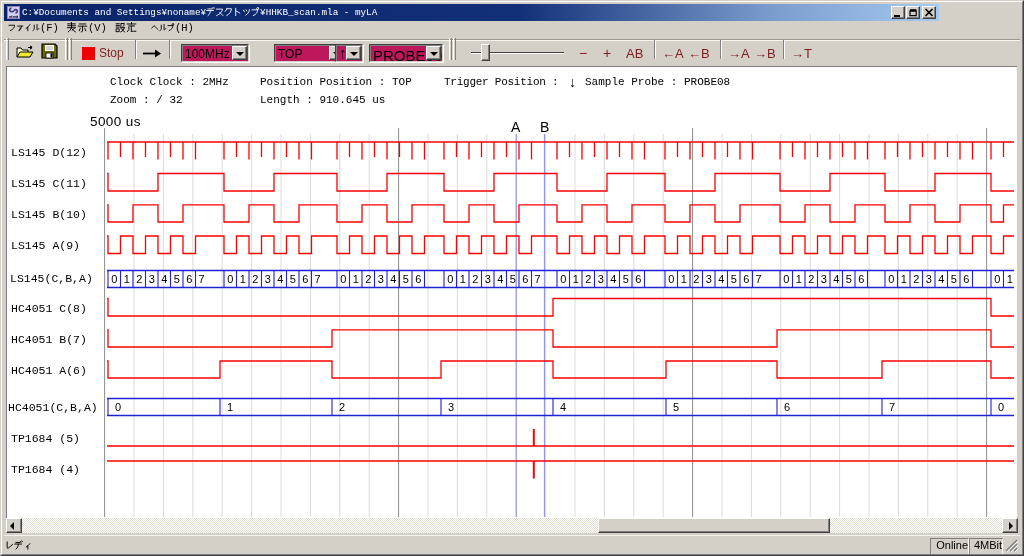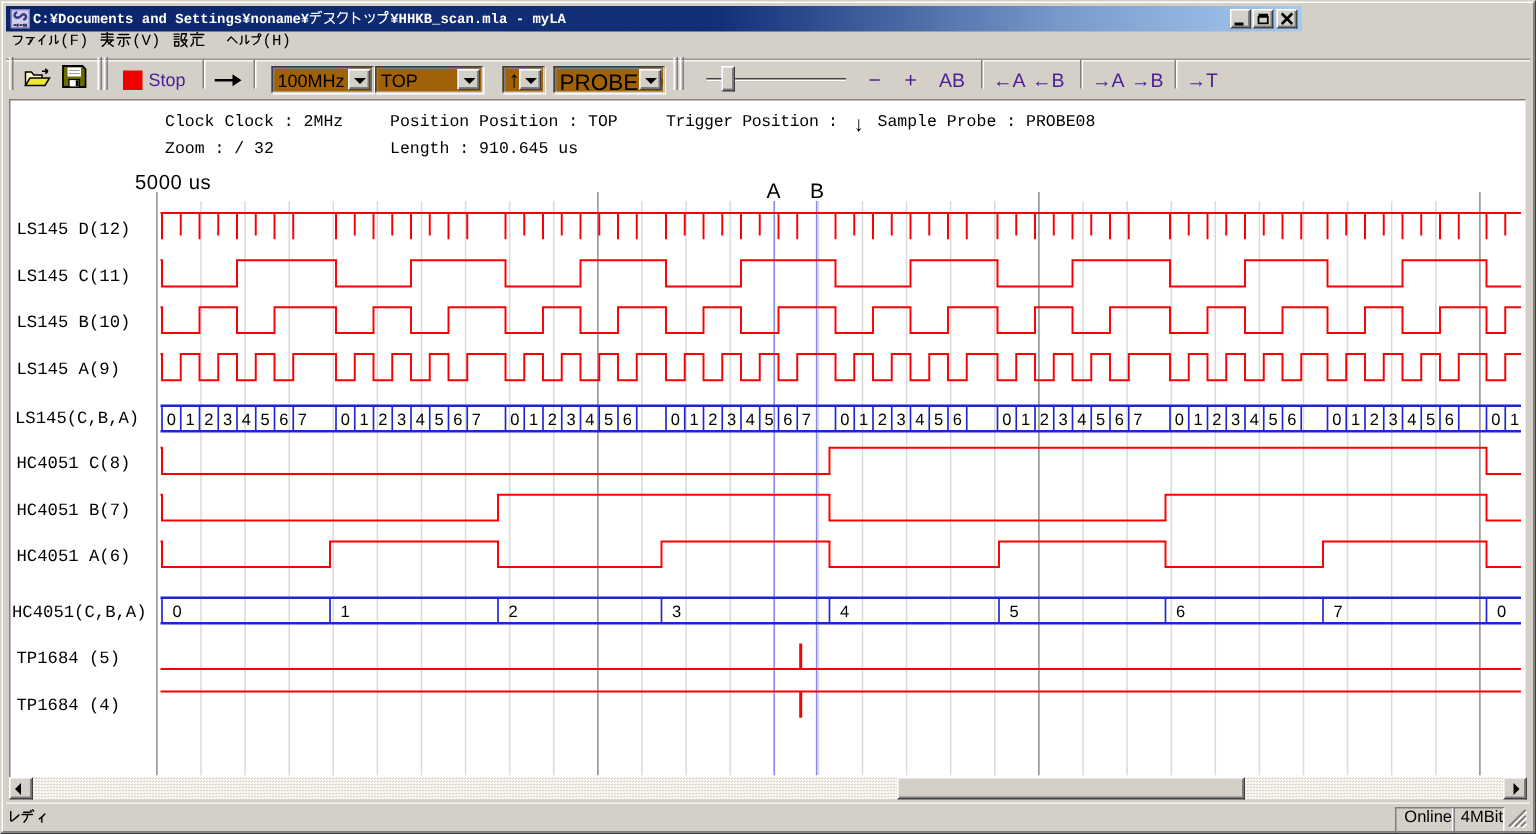--- a/index.html
+++ b/index.html
@@ -1,31 +1,31 @@
 <!DOCTYPE html>
 <html><head><meta charset="utf-8"><style>
 *{margin:0;padding:0;box-sizing:border-box}
 body{width:1024px;height:556px;overflow:hidden;font-family:"Liberation Sans",sans-serif;background:#d4d0c8}
 #w{position:absolute;left:0;top:0;width:1024px;height:556px;background:#d4d0c8}
 .e1{position:absolute;inset:0;border-top:1px solid #d4d0c8;border-left:1px solid #d4d0c8;border-right:1px solid #404040;border-bottom:1px solid #404040;pointer-events:none;z-index:50}
 .e2{position:absolute;inset:1px;border-top:1px solid #fff;border-left:1px solid #fff;border-right:1px solid #808080;border-bottom:1px solid #808080;pointer-events:none;z-index:50}
 .abs{position:absolute}
-#title{left:4px;top:4px;width:864px;height:17px;background:linear-gradient(90deg,#0a246a 0%,#123078 55%,#7a9ccd 82%,#a6caf0 100%);color:#fff;font-family:"Liberation Mono",monospace;font-size:9.3px;font-weight:bold}
+#title{left:4px;top:4px;width:935px;height:17px;background:linear-gradient(90deg,#0a246a 0%,#123078 55%,#7a9ccd 82%,#a6caf0 100%);color:#fff;font-family:"Liberation Mono",monospace;font-size:9.3px;font-weight:normal}
 #ttext{position:absolute;left:18px;top:3px;white-space:pre}
 .cbtn{position:absolute;top:2px;width:14px;height:13px;background:#d4d0c8;border:1px solid;border-color:#fff #404040 #404040 #fff;box-shadow:inset -1px -1px #808080,inset 1px 1px #d4d0c8}
 #menu{left:4px;top:21px;width:1016px;height:14px;font-size:10px;color:#000}
 .mi{position:absolute;top:1px;height:12px;white-space:nowrap}
 #tbar{left:4px;top:35px;width:1016px;height:29px}
 .grip{position:absolute;top:3px;height:22px;width:3px;border-left:1px solid #fff;border-right:1px solid #808080}
 .tsep{position:absolute;top:5px;height:19px;width:2px;border-left:1px solid #808080;border-right:1px solid #fff}
-.combo{position:absolute;top:44px;height:18px;background:#a16207;border:1px solid;border-color:#404040 #d4d0c8 #d4d0c8 #404040;box-shadow:inset 1px 1px #808080, 1px 1px 0 #fff;font-size:12px}
+.combo{position:absolute;top:44px;height:18px;background:#be185d;border:1px solid;border-color:#404040 #d4d0c8 #d4d0c8 #404040;box-shadow:inset 1px 1px #808080, 1px 1px 0 #fff;font-size:12px}
 .combo span.t{position:absolute;left:3px;top:2px;white-space:pre}
 .drop{position:absolute;right:1px;top:1px;bottom:1px;width:15px;background:#d4d0c8;border:1px solid;border-color:#fff #404040 #404040 #fff;box-shadow:inset -1px -1px #808080}
 .drop i{position:absolute;left:3px;top:5px;width:0;height:0;border:4px solid transparent;border-top:4px solid #000;border-bottom:none}
-.tt{position:absolute;color:#4c1d95;white-space:pre}
+.tt{position:absolute;color:#7f1d1d;white-space:pre}
 #client{left:6px;top:66px;width:1011px;height:452px;background:#fff;border-top:1px solid #808080;border-left:1px solid #808080}
 .info{position:absolute;font-family:"Liberation Mono",monospace;font-size:11px;color:#000;white-space:pre}
 #sbar{left:6px;top:518px;width:1012px;height:15px;background-image:conic-gradient(#fff 25%,#e2ded2 0 50%,#fff 0 75%,#e2ded2 0);background-size:2px 2px}
 .sbtn{position:absolute;top:0;width:16px;height:15px;background:#d4d0c8;border:1px solid;border-color:#fff #404040 #404040 #fff;box-shadow:inset -1px -1px #808080,inset 1px 1px #d4d0c8}
 .arr{position:absolute;width:0;height:0;border:4px solid transparent}
 #thumb{position:absolute;left:592px;top:0;width:232px;height:15px;background:#d4d0c8;border:1px solid;border-color:#fff #404040 #404040 #fff;box-shadow:inset -1px -1px #808080}
 #status{left:4px;top:535px;width:1016px;height:17px;background:#d4d0c8;font-size:11px;border-top:1px solid #f4f2ec}
 .sbox{position:absolute;top:2px;height:18px;border:1px solid;border-color:#808080 #fff #fff #808080;text-align:right;line-height:12px}
 </style></head><body>
 <div id="w">
@@ -113,21 +113,21 @@
         <path d="M12,0.5L18,4.5L12,8.5z" fill="#000"></path>
       </svg>
       <div class="tsep" style="left:165px"></div>
     </div>
     <div class="abs combo" style="left:181px;width:68px">
       <span class="t" style="left:3px">100MHz</span>
       <span class="drop">
         <i></i>
       </span>
     </div>
-    <div class="abs combo" style="left:250px;width:72px">
+    <div class="abs combo" style="left:274px;width:72px">
       <span class="t" style="left:3px">TOP</span>
       <span class="drop">
         <i></i>
       </span>
     </div>
     <div class="abs combo" style="left:335px;width:28px">
       <span class="t" style="left:3px"><span style="font-size:15px;line-height:12px">↑</span></span>
       <span class="drop">
         <i></i>
       </span>

